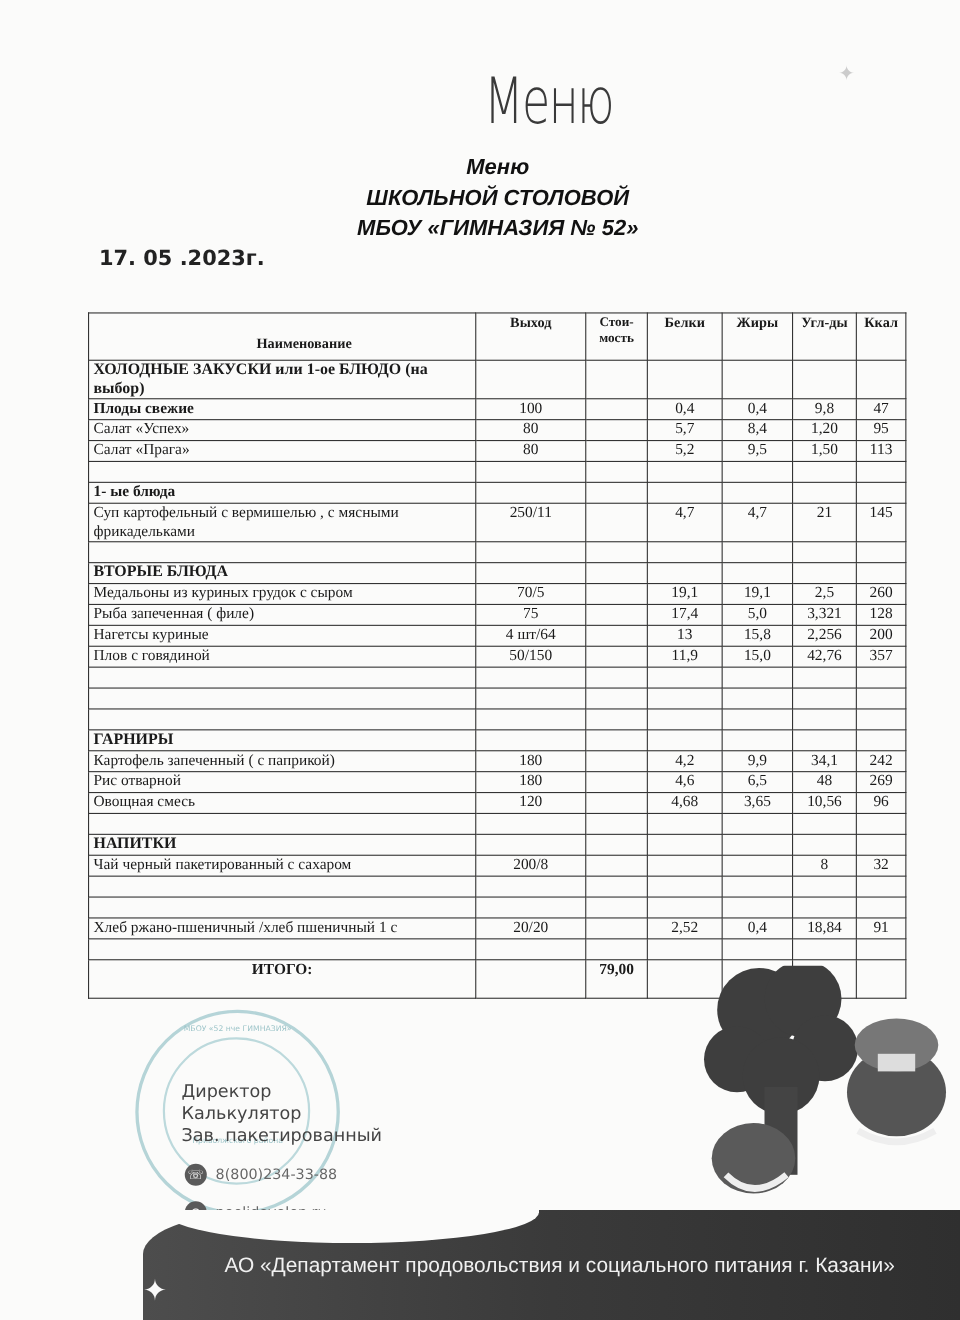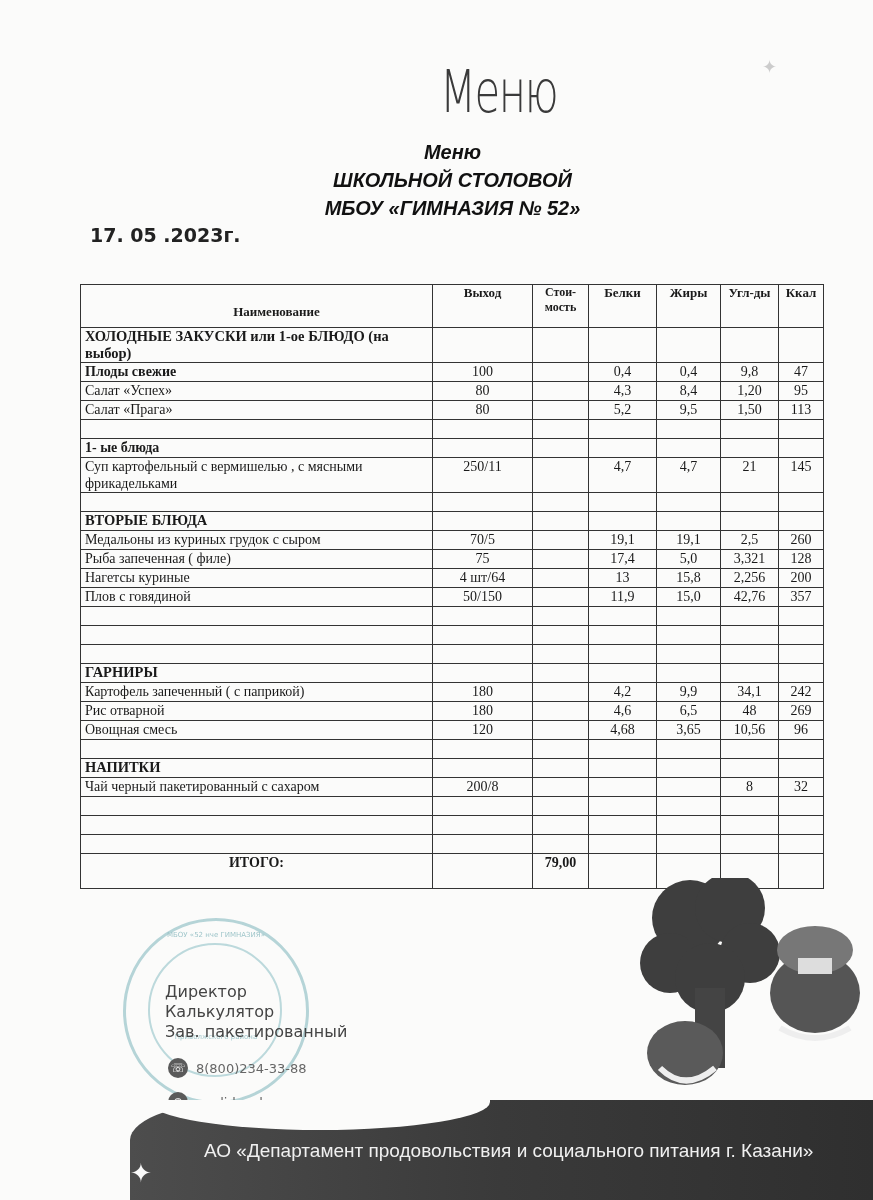--- a/index.html
+++ b/index.html
@@ -140,21 +140,21 @@
         <td class="num"></td>
         <td class="num">0,4</td>
         <td class="num">0,4</td>
         <td class="num">9,8</td>
         <td class="num">47</td>
       </tr>
       <tr>
         <td>Салат «Успех»</td>
         <td class="num">80</td>
         <td class="num"></td>
-        <td class="num">4,3</td>
+        <td class="num">5,7</td>
         <td class="num">8,4</td>
         <td class="num">1,20</td>
         <td class="num">95</td>
       </tr>
       <tr>
         <td>Салат «Прага»</td>
         <td class="num">80</td>
         <td class="num"></td>
         <td class="num">5,2</td>
         <td class="num">9,5</td>
@@ -342,20 +342,29 @@
         <td class="num"></td>
       </tr>
       <tr>
         <td></td>
         <td class="num"></td>
         <td class="num"></td>
         <td class="num"></td>
         <td class="num"></td>
         <td class="num"></td>
         <td class="num"></td>
+      </tr>
+      <tr>
+        <td>Хлеб ржано-пшеничный /хлеб пшеничный 1 с</td>
+        <td class="num">20/20</td>
+        <td class="num"></td>
+        <td class="num">2,52</td>
+        <td class="num">0,4</td>
+        <td class="num">18,84</td>
+        <td class="num">91</td>
       </tr>
       <tr>
         <td></td>
         <td class="num"></td>
         <td class="num"></td>
         <td class="num"></td>
         <td class="num"></td>
         <td class="num"></td>
         <td class="num"></td>
       </tr>

